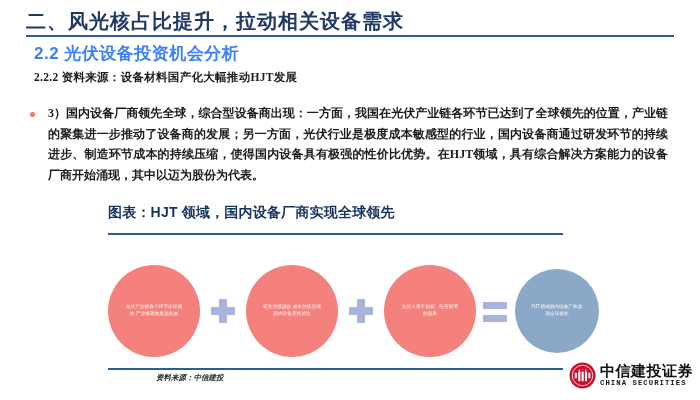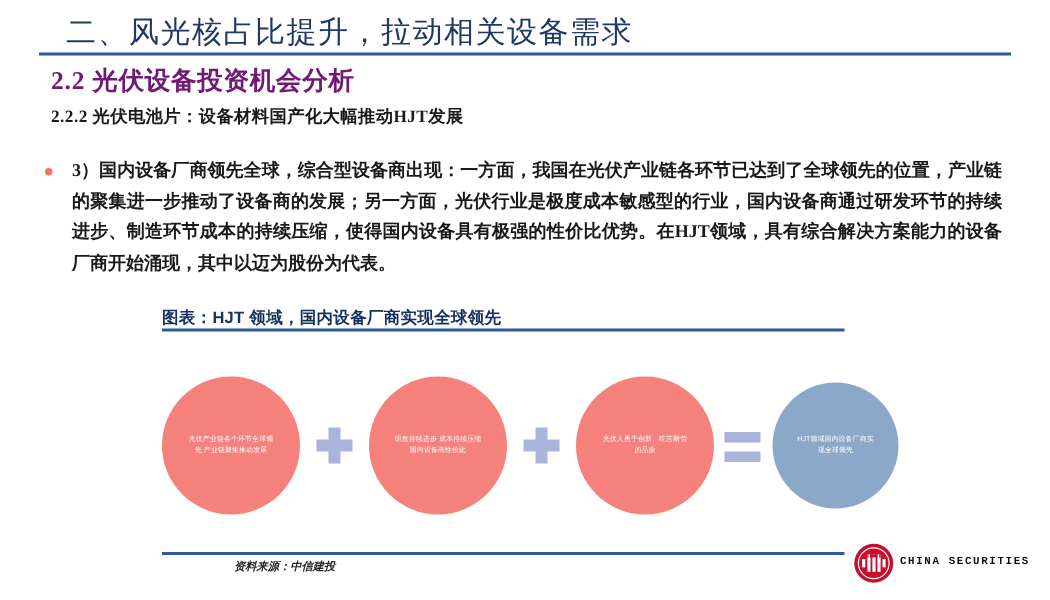--- a/index.html
+++ b/index.html
@@ -11,45 +11,45 @@
     width: 700px;
     height: 400px;
     overflow: hidden;
     font-family: "Liberation Serif", "DejaVu Serif", serif;
     position: relative;
   }
 
   
   .slide-title {
     position: absolute;
-    left: 44px;
+    left: 26px;
     top: 8px;
     font-family: "Liberation Serif", "DejaVu Serif", serif;
     font-size: 20px;
-    font-weight: normal;
+    font-weight: bold;
     color: #1F3864;
     letter-spacing: 1px;
     white-space: nowrap;
   }
   .title-rule {
     position: absolute;
     left: 26px;
     top: 35px;
     width: 648px;
     height: 2px;
     background: #2E5C9A;
   }
   .section-title {
     position: absolute;
     left: 34px;
     top: 42px;
-    font-family: Liberation Serif, serif;
+    font-family: Liberation Sans, sans-serif;
     font-size: 17px;
     font-weight: bold;
-    color: #701a75;
+    color: #3b82f6;
     letter-spacing: 0.5px;
     white-space: nowrap;
   }
   .subsection-title {
     position: absolute;
     left: 34px;
     top: 70px;
     font-family: "Liberation Serif", "DejaVu Serif", serif;
     font-size: 11.5px;
     font-weight: bold;
@@ -86,25 +86,25 @@
 
   
   .figure-wrap {
     position: absolute;
     left: 108px;
     top: 204px;
     width: 455px;
   }
   .figure-caption {
     font-family: "Liberation Sans", "DejaVu Sans", sans-serif;
-    font-size: 11px;
+    font-size: 14px;
     font-weight: bold;
     color: #16335E;
     letter-spacing: 0.2px;
-    padding-bottom: 0;
+    padding-bottom: 11px;
     white-space: nowrap;
   }
   .caption-rule {
     width: 455px;
     height: 1.6px;
     background: #2E5C9A;
   }
 
   .diagram {
     position: relative;
@@ -213,21 +213,21 @@
 </style>
 </head>
 <body>
 
 <div class="slide-title">二、风光核占比提升，拉动相关设备需求</div>
 
 <div class="title-rule"></div>
 
 <div class="section-title">2.2 光伏设备投资机会分析</div>
 
-<div class="subsection-title">2.2.2 光伏电池片：设备材料国产化大幅推动HJT发展</div>
+<div class="subsection-title">2.2.2 资料来源：设备材料国产化大幅推动HJT发展</div>
 
 <div class="body-block">
   <span class="bullet-dot"></span>
   <div class="body-text">3）国内设备厂商领先全球，综合型设备商出现：一方面，我国在光伏产业链各环节已达到了全球领先的位置，产业链的聚集进一步推动了设备商的发展；另一方面，光伏行业是极度成本敏感型的行业，国内设备商通过研发环节的持续进步、制造环节成本的持续压缩，使得国内设备具有极强的性价比优势。在HJT领域，具有综合解决方案能力的设备厂商开始涌现，其中以迈为股份为代表。</div>
 </div>
 
 <div class="figure-wrap">
 
   <div class="figure-caption">图表：HJT 领域，国内设备厂商实现全球领先</div>
 
@@ -279,15 +279,16 @@
     <rect x="11.5" y="21.5" width="4.2" height="11" fill="#ffffff"></rect>
     <rect x="18.5" y="15.5" width="4.2" height="23" fill="#ffffff"></rect>
     <rect x="25.2" y="15.5" width="4.2" height="23" fill="#ffffff"></rect>
     <rect x="31.9" y="15.5" width="4.2" height="23" fill="#ffffff"></rect>
     <rect x="38.6" y="21.5" width="4.2" height="11" fill="#ffffff"></rect>
     <rect x="18.5" y="15.5" width="17.6" height="3.6" fill="#C8102E"></rect>
     <rect x="20.0" y="15.5" width="2.0" height="3.6" fill="#ffffff"></rect>
     <rect x="32.2" y="15.5" width="2.0" height="3.6" fill="#ffffff"></rect>
   </svg>
   <div class="logo-text">
+    <span class="logo-cn">中信建投证券</span>
     <span class="logo-en">CHINA SECURITIES</span>
   </div>
 </div>
 
 </body></html>

